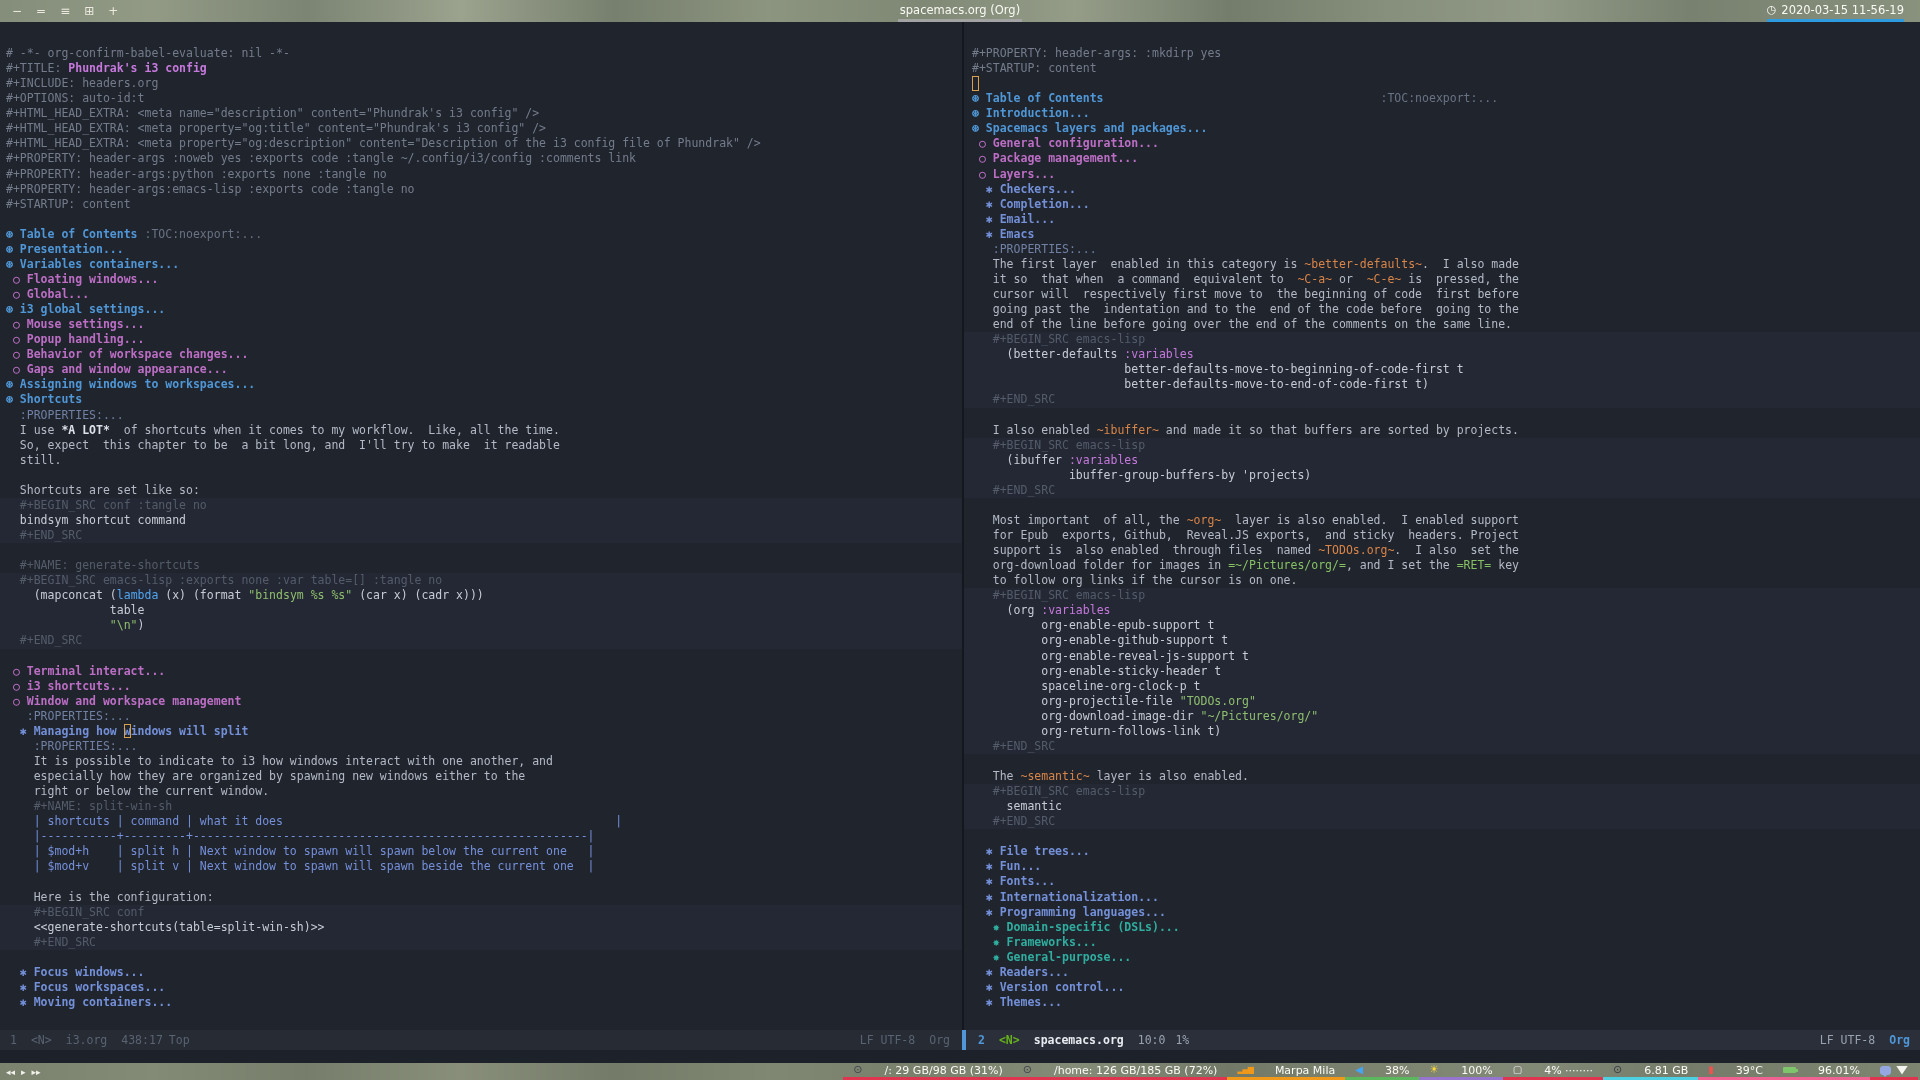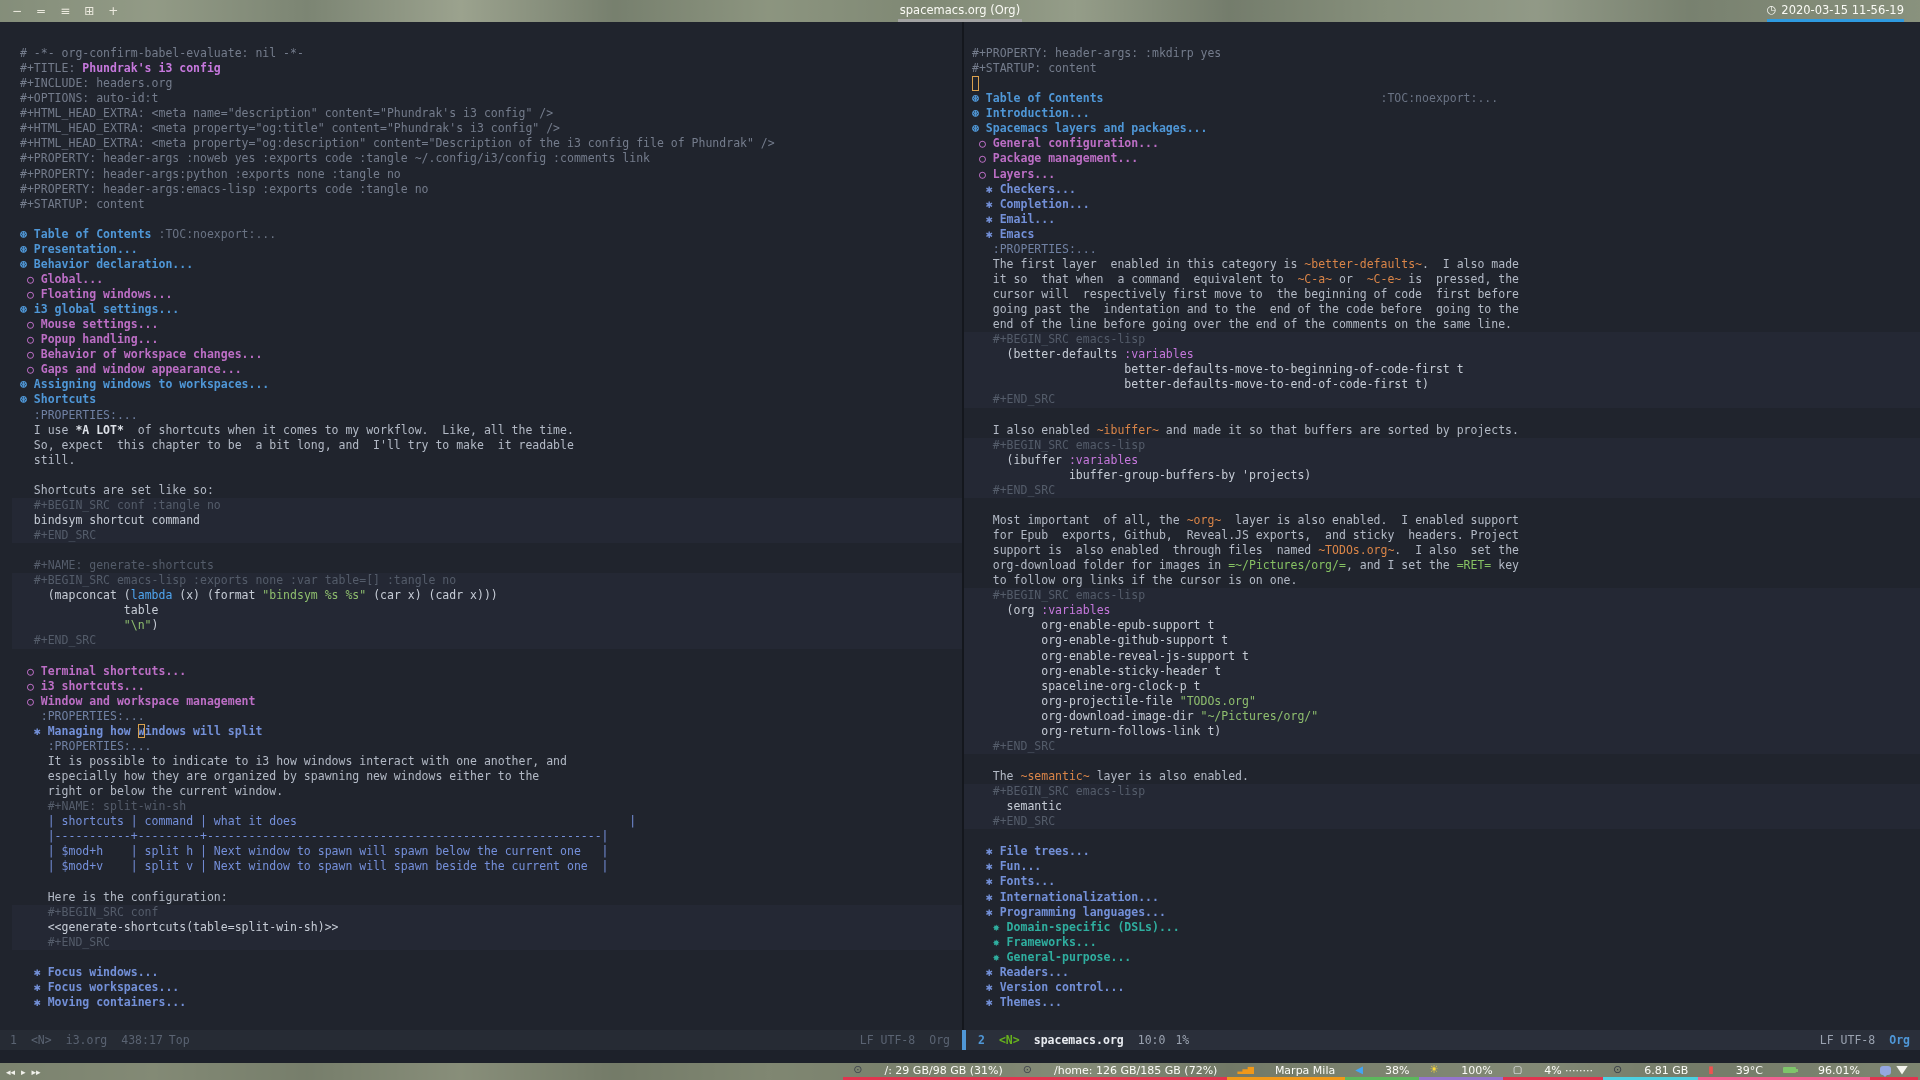--- a/index.html
+++ b/index.html
@@ -14,21 +14,21 @@
   .title-wrap{position:absolute;left:0;right:0;top:0;height:22px;display:flex;justify-content:center;}
   .bar-title{height:19px;line-height:20px;font-size:11.5px;color:#fafaf5;
     border-bottom:8px solid #a3a3a3;padding:0 2px;}
   .clock-wrap{position:absolute;right:16px;top:0;height:19px;line-height:20px;
     border-bottom:3px solid #2e9ae0;display:flex;align-items:center;gap:5px;font-size:11.5px;color:#fafaf5;}
   .clock-icon{font-size:11px;}
 
   
   .editor{position:absolute;top:22px;left:0;width:1920px;height:1008px;background:#20242d;display:flex;}
   .win{height:100%;overflow:hidden;box-sizing:border-box;}
-  .win-left{width:962px;padding:24px 0 0 20px;}
+  .win-left{width:962px;padding:24px 0 0 6px;}
   .win-right{width:958px;border-left:2px solid #14171d;padding:24px 0 0 8px;}
   .ln{height:15.07px;line-height:15.07px;white-space:pre;
     font-family:"DejaVu Sans Mono",monospace;font-size:11.5px;color:#b3bac6;}
   .srcbg{background:#242834;margin-left:-8px;padding-left:8px;}
   .cm{color:#747c8c}
   .cmd{color:#545c6a}
   .drw{color:#7081a3}
   .txt{color:#b3bac6}
   .b{color:#dde1e8;font-weight:bold}
   .h1{color:#4f97d7;font-weight:bold}
@@ -118,23 +118,23 @@
       <div class="ln"><span class="cm">#+HTML_HEAD_EXTRA: &lt;meta name="description" content="Phundrak's i3 config" /&gt;</span></div>
       <div class="ln"><span class="cm">#+HTML_HEAD_EXTRA: &lt;meta property="og:title" content="Phundrak's i3 config" /&gt;</span></div>
       <div class="ln"><span class="cm">#+HTML_HEAD_EXTRA: &lt;meta property="og:description" content="Description of the i3 config file of Phundrak" /&gt;</span></div>
       <div class="ln"><span class="cm">#+PROPERTY: header-args :noweb yes :exports code :tangle ~/.config/i3/config :comments link</span></div>
       <div class="ln"><span class="cm">#+PROPERTY: header-args:python :exports none :tangle no</span></div>
       <div class="ln"><span class="cm">#+PROPERTY: header-args:emacs-lisp :exports code :tangle no</span></div>
       <div class="ln"><span class="cm">#+STARTUP: content</span></div>
       <div class="ln">&nbsp;</div>
       <div class="ln"><span class="h1">⊛ Table of Contents</span><span class="tag"> :TOC:noexport:...</span></div>
       <div class="ln"><span class="h1">⊛ Presentation...</span></div>
-      <div class="ln"><span class="h1">⊛ Behavior declaration...</span></div>
+      <div class="ln"><span class="h1">⊛ Variables containers...</span></div>
+      <div class="ln"><span class="h2"> ○ Floating windows...</span></div>
       <div class="ln"><span class="h2"> ○ Global...</span></div>
-      <div class="ln"><span class="h2"> ○ Floating windows...</span></div>
       <div class="ln"><span class="h1">⊛ i3 global settings...</span></div>
       <div class="ln"><span class="h2"> ○ Mouse settings...</span></div>
       <div class="ln"><span class="h2"> ○ Popup handling...</span></div>
       <div class="ln"><span class="h2"> ○ Behavior of workspace changes...</span></div>
       <div class="ln"><span class="h2"> ○ Gaps and window appearance...</span></div>
       <div class="ln"><span class="h1">⊛ Assigning windows to workspaces...</span></div>
       <div class="ln"><span class="h1">⊛ Shortcuts</span></div>
       <div class="ln"><span class="drw">  :PROPERTIES:...</span></div>
       <div class="ln"><span class="txt">  I use </span><span class="b">*A LOT*</span><span class="txt">  of shortcuts when it comes to my workflow.  Like, all the time.</span></div>
       <div class="ln"><span class="txt">  So, expect  this chapter to be  a bit long, and  I'll try to make  it readable</span></div>
@@ -145,21 +145,21 @@
       <div class="ln srcbg"><span class="wh">  bindsym shortcut command</span></div>
       <div class="ln srcbg"><span class="cmd">  #+END_SRC</span></div>
       <div class="ln">&nbsp;</div>
       <div class="ln"><span class="cmd">  #+NAME: generate-shortcuts</span></div>
       <div class="ln srcbg"><span class="cmd">  #+BEGIN_SRC emacs-lisp :exports none :var table=[] :tangle no</span></div>
       <div class="ln srcbg"><span class="wh">    (mapconcat (</span><span class="kw">lambda</span><span class="wh"> (x) (format </span><span class="str">"bindsym %s %s"</span><span class="wh"> (car x) (cadr x)))</span></div>
       <div class="ln srcbg"><span class="wh">               table</span></div>
       <div class="ln srcbg"><span class="str">               "\n"</span><span class="wh">)</span></div>
       <div class="ln srcbg"><span class="cmd">  #+END_SRC</span></div>
       <div class="ln">&nbsp;</div>
-      <div class="ln"><span class="h2"> ○ Terminal shortcuts...</span></div>
+      <div class="ln"><span class="h2"> ○ Terminal interact...</span></div>
       <div class="ln"><span class="h2"> ○ i3 shortcuts...</span></div>
       <div class="ln"><span class="h2"> ○ Window and workspace management</span></div>
       <div class="ln"><span class="drw">   :PROPERTIES:...</span></div>
       <div class="ln"><span class="h3">  ✱ Managing how </span><span class="h3cur">w</span><span class="h3">indows will split</span></div>
       <div class="ln"><span class="drw">    :PROPERTIES:...</span></div>
       <div class="ln"><span class="txt">    It is possible to indicate to i3 how windows interact with one another, and</span></div>
       <div class="ln"><span class="txt">    especially how they are organized by spawning new windows either to the</span></div>
       <div class="ln"><span class="txt">    right or below the current window.</span></div>
       <div class="ln"><span class="cmd">    #+NAME: split-win-sh</span></div>
       <div class="ln"><span class="tbl">    | shortcuts | command | what it does                                                |</span></div>

